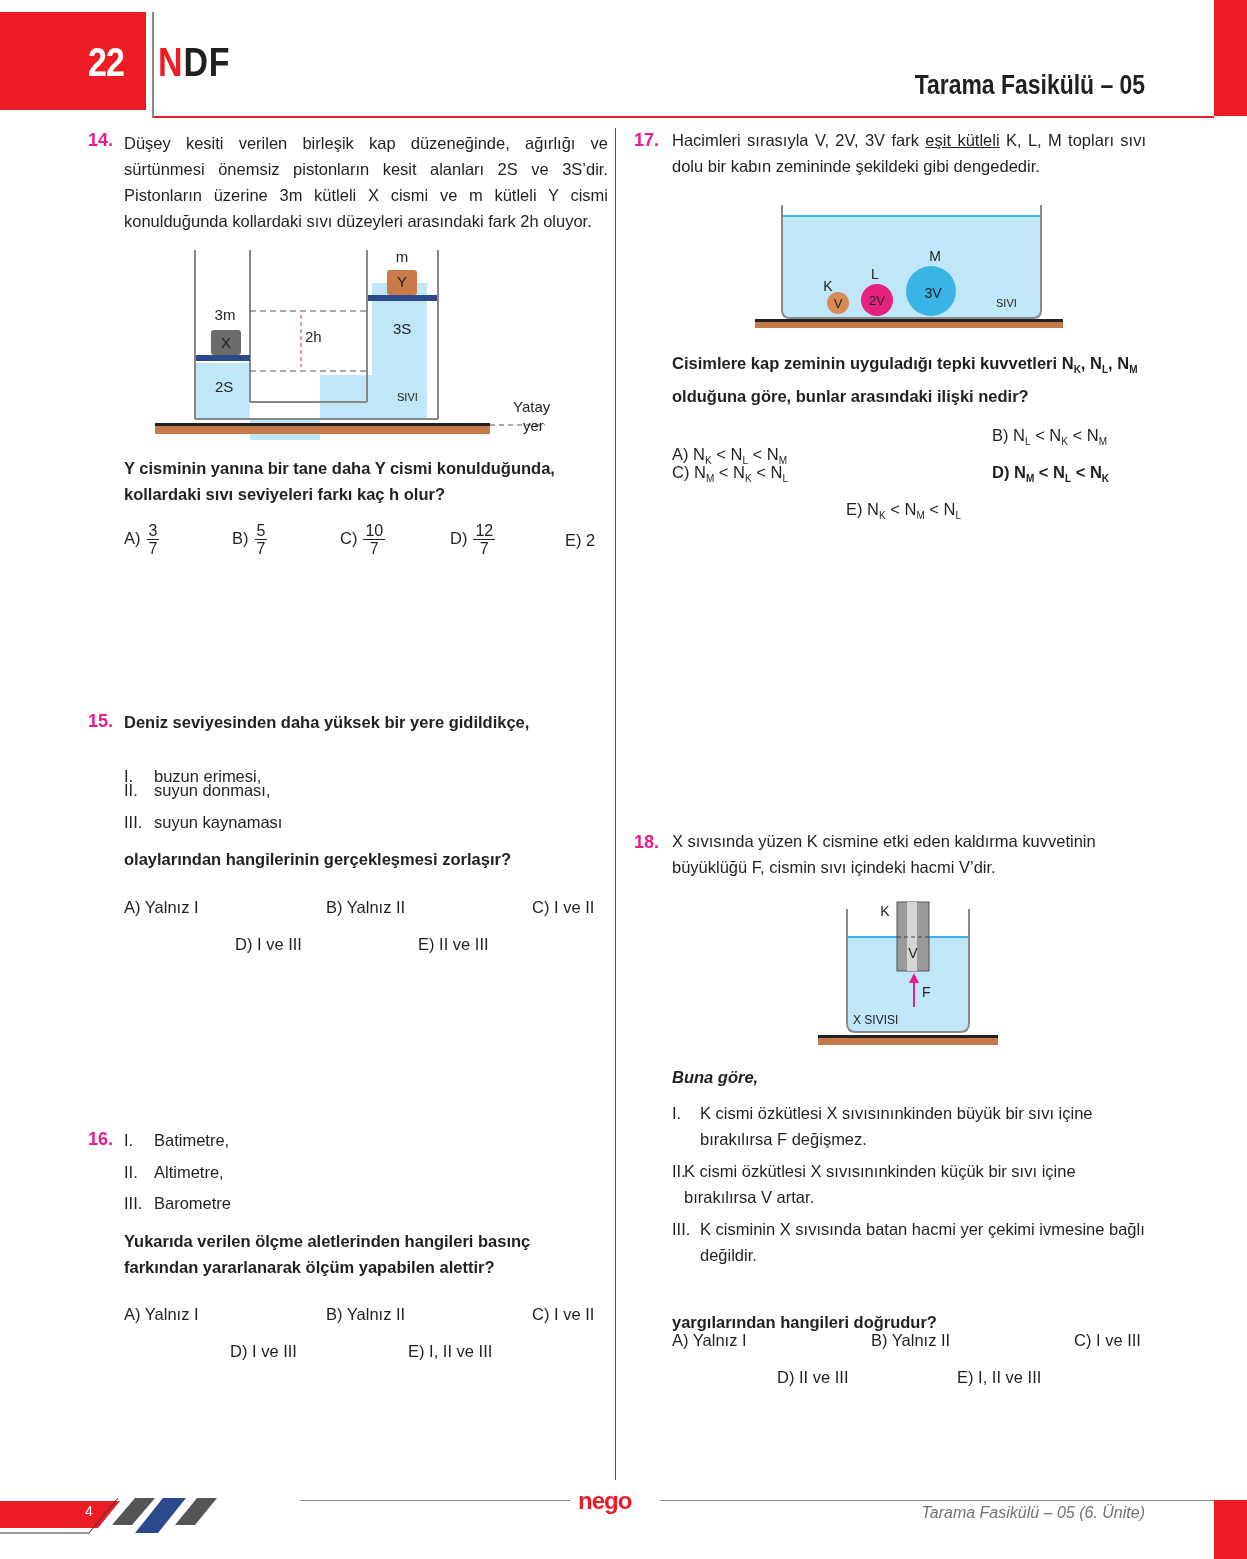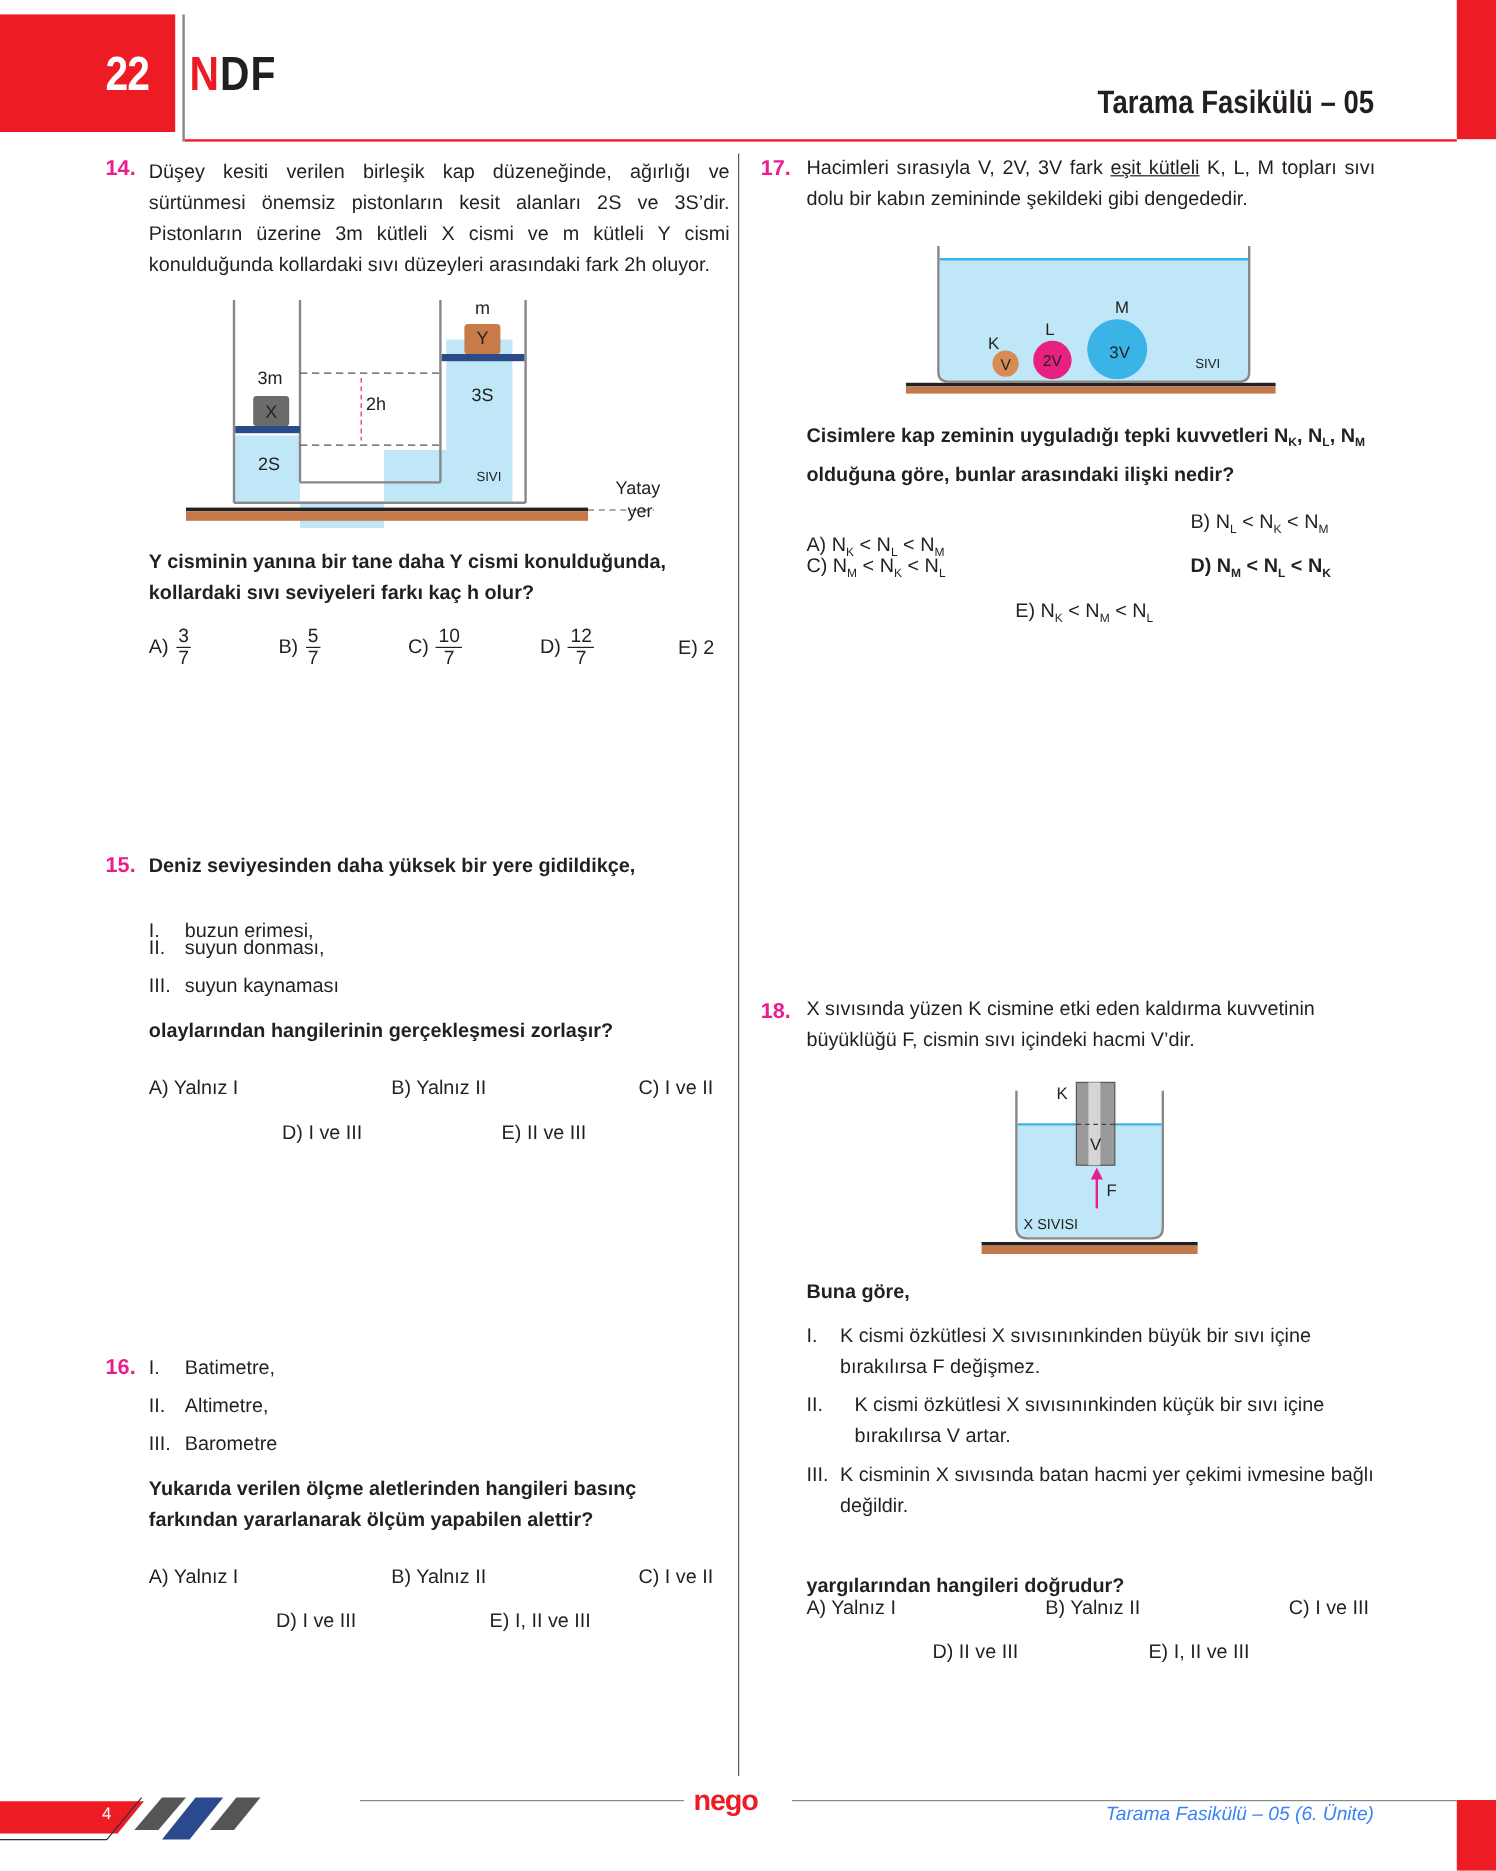--- a/index.html
+++ b/index.html
@@ -21,21 +21,21 @@
   .q-body{position:absolute;}
   .opt{position:absolute;font-size:16.5px;white-space:nowrap;}
   .frac{display:inline-block;vertical-align:middle;text-align:center;margin-left:6px;font-size:16px;line-height:17px;}
   .frac .nu{border-bottom:1px solid #231f20;padding:0 2px;display:block;}
   .frac .de{display:block;}
   sub{font-size:10px;vertical-align:-4px;}
   .roman{display:inline-block;width:30px;}
   .u{text-decoration:underline;}
   .footer-line{left:300px;top:1500px;width:270px;height:1px;background:#888;}
   .footer-line2{left:660px;top:1500px;width:554px;height:1px;background:#888;}
-  .footer-text{right:102px;top:1504px;font-style:italic;color:#3b82f6;font-size:16px;}
+  .footer-text{right:102px;top:1504px;font-style:italic;color:#737373;font-size:16px;}
   .pg{left:85px;top:1503px;color:#fff;font-size:14px;}
 </style>
 </head>
 <body>
 
 <div class="abs hdr-red"></div>
 <div class="abs hdr-num">22</div>
 <div class="abs hdr-vline"></div>
 <div class="abs hdr-logo"><span class="n">N</span><span>DF</span></div>
 <div class="abs hdr-title">Tarama Fasikülü – 05</div>
@@ -157,28 +157,28 @@
   <line x1="104" y1="112" x2="104" y2="84" stroke="#ec1c8c" stroke-width="2"></line>
   <polygon points="99,88 104,78 109,88" fill="#ec1c8c"></polygon>
   <rect x="8" y="140" width="180" height="3" fill="#222"></rect>
   <rect x="8" y="143" width="180" height="7" fill="#c4794a"></rect>
   <text x="75" y="21" text-anchor="middle" font-size="14" fill="#222">K</text>
   <text x="103" y="63" text-anchor="middle" font-size="14" fill="#222">V</text>
   <text x="112" y="102" font-size="14" fill="#222">F</text>
   <text x="43" y="129" font-size="12" fill="#222">X SIVISI</text>
 </svg>
 
-<div class="abs txt bold" style="left:672px;top:1064px;">Buna göre,</div>
+<div class="abs txt bold" style="left:672px;top:1064px;font-style:italic;">Buna göre,</div>
 <div class="abs txt" style="left:672px;top:1100px;width:474px;">
     <span class="abs" style="left:0;">I.</span>
     <div style="margin-left:28px;">K cismi özkütlesi X sıvısınınkinden büyük bir sıvı içine bırakılırsa F değişmez.</div>
   </div>
 <div class="abs txt" style="left:672px;top:1158px;width:474px;">
     <span class="abs" style="left:0;">II.</span>
-    <div style="margin-left:40px;">K cismi özkütlesi X sıvısınınkinden küçük bir sıvı içine bırakılırsa V artar.</div>
+    <div style="margin-left:12px;">K cismi özkütlesi X sıvısınınkinden küçük bir sıvı içine bırakılırsa V artar.</div>
   </div>
 <div class="abs txt" style="left:672px;top:1216px;width:474px;">
     <span class="abs" style="left:0;">III.</span>
     <div style="margin-left:28px;">K cisminin X sıvısında batan hacmi yer çekimi ivmesine bağlı değildir.</div>
   </div>
 <div class="abs txt bold" style="left:672px;top:1309px;">yargılarından hangileri doğrudur?</div>
 <div class="opt" style="left:672px;top:1331px;">A) Yalnız I</div>
 <div class="opt" style="left:871px;top:1331px;">B) Yalnız II</div>
 <div class="opt" style="left:1074px;top:1331px;">C) I ve III</div>
 <div class="opt" style="left:777px;top:1368px;">D) II ve III</div>

